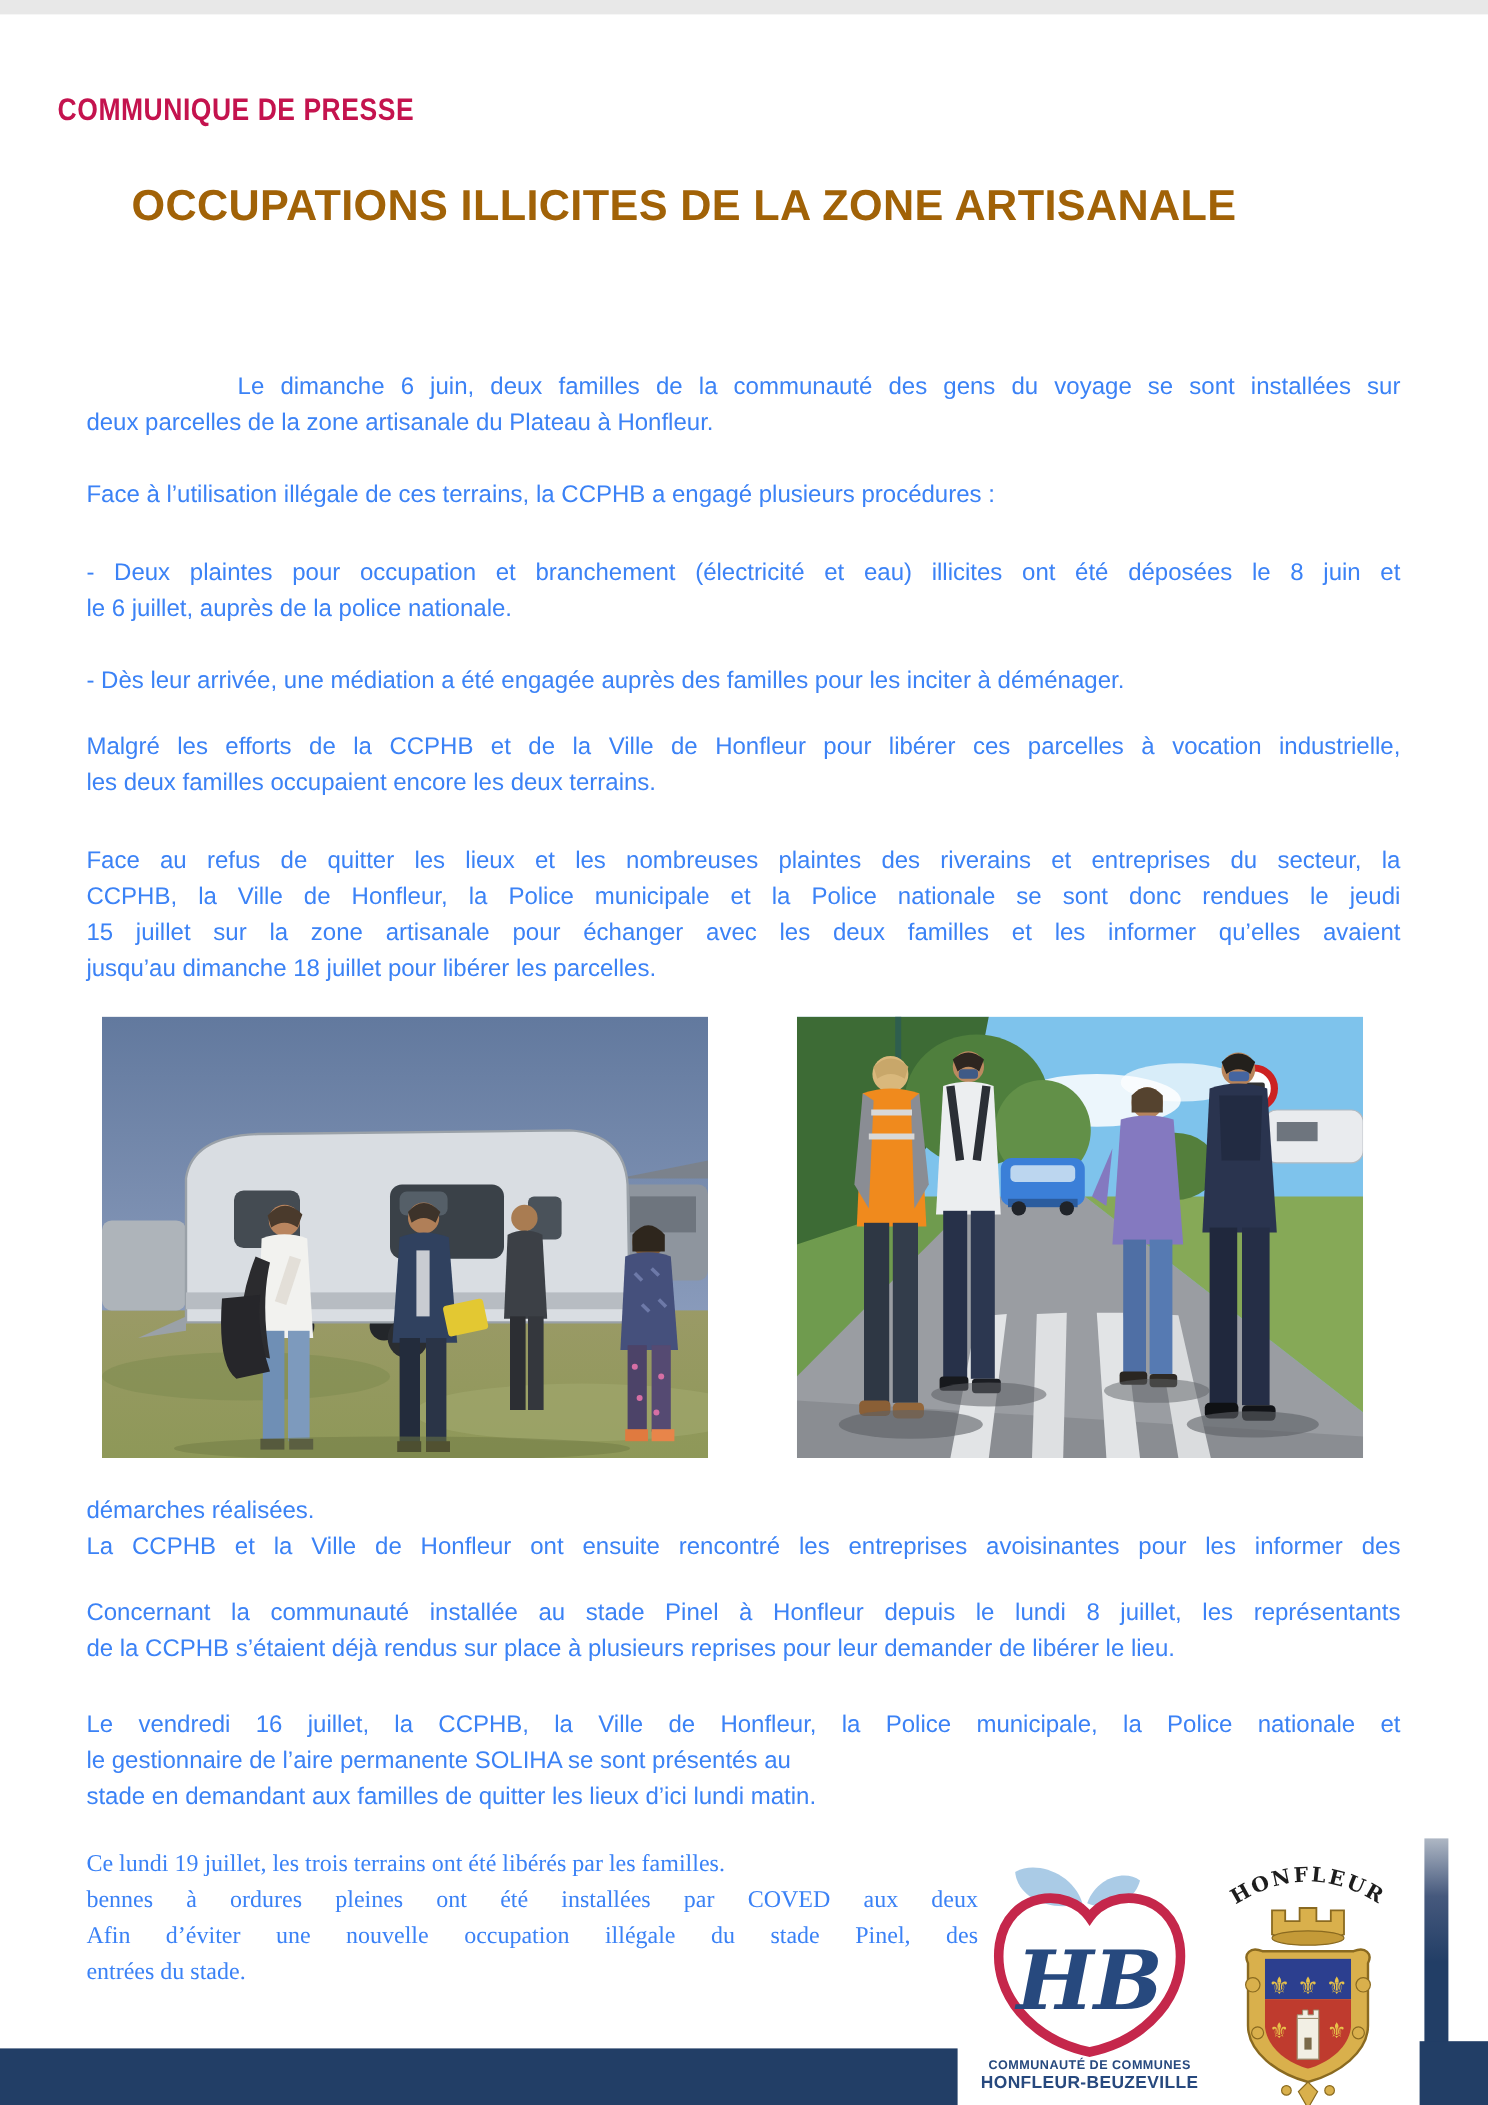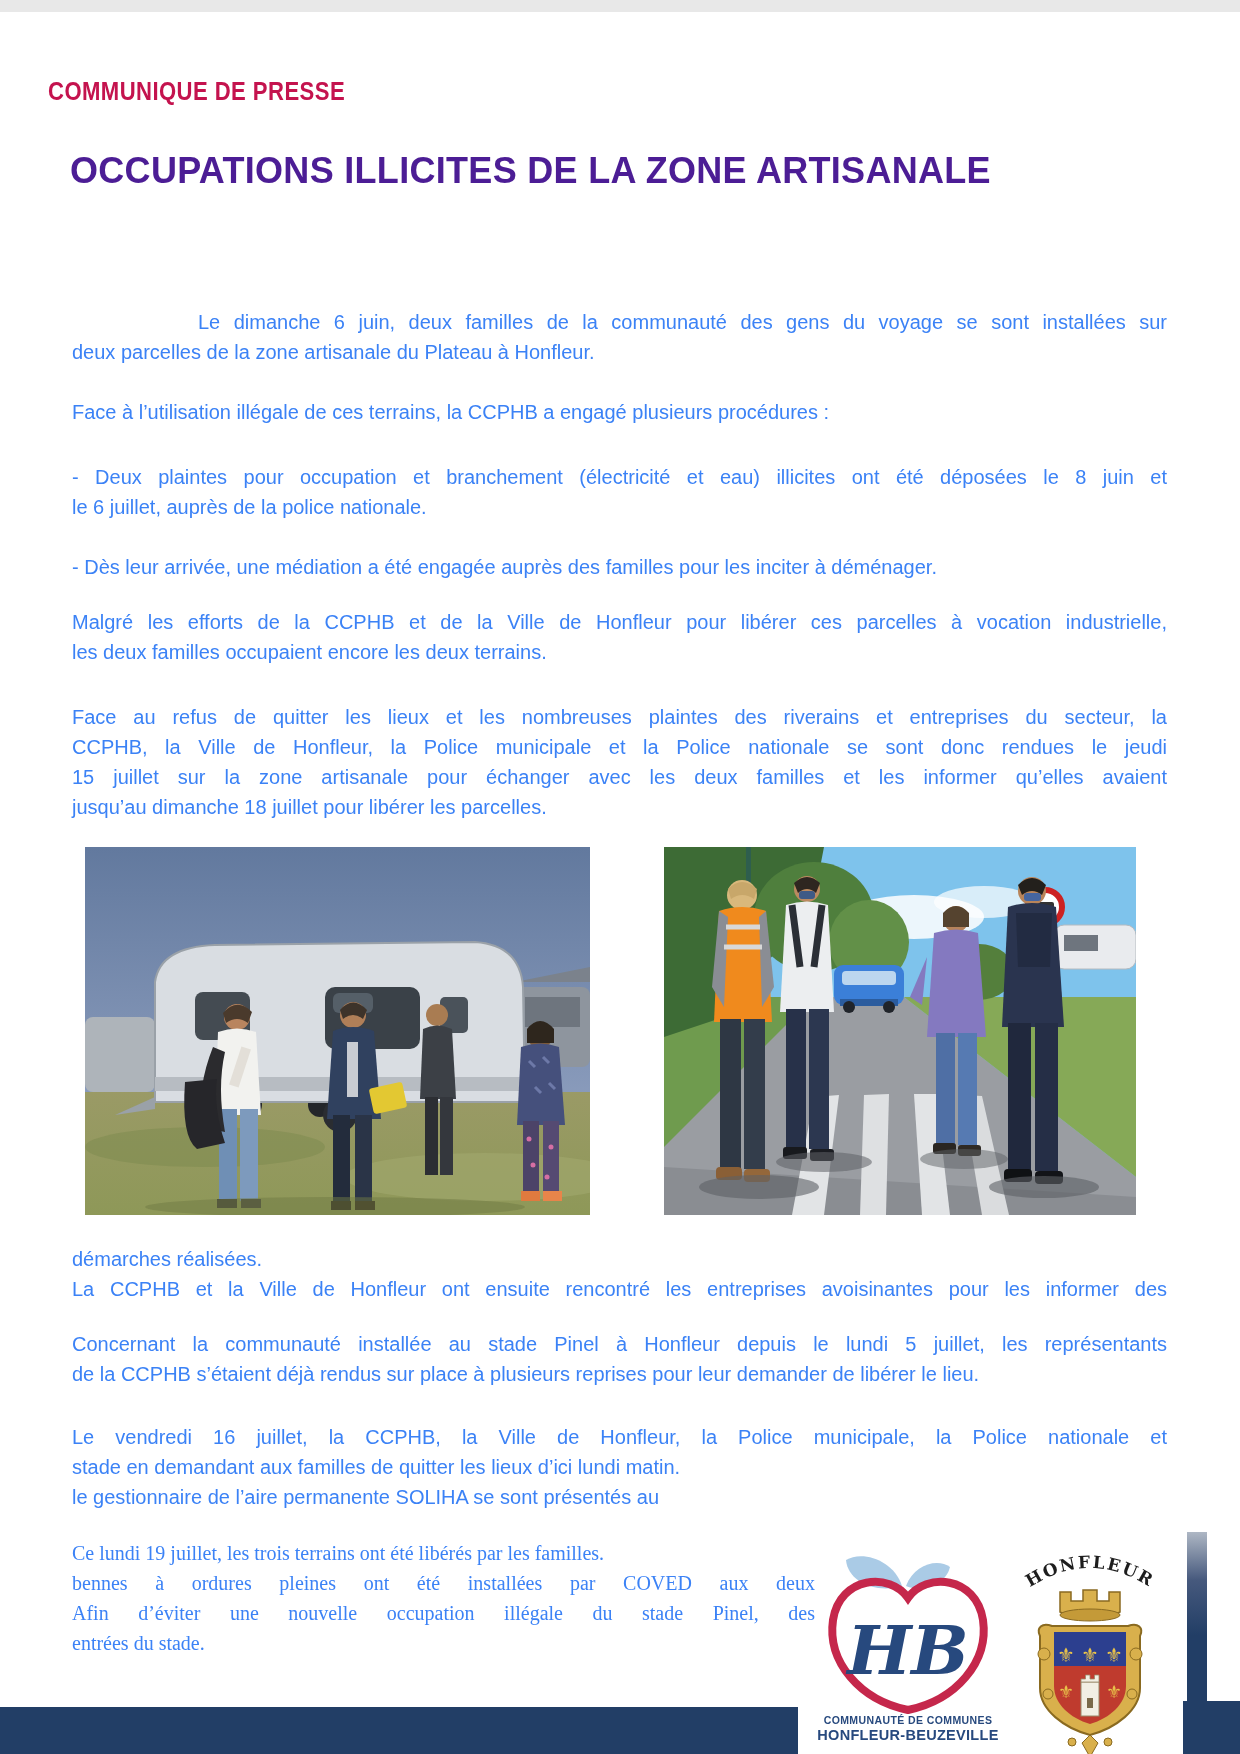--- a/index.html
+++ b/index.html
@@ -1,20 +1,20 @@
 <!DOCTYPE html>
 <html><head>
 <meta charset="utf-8">
 <style>
   html,body{margin:0;padding:0;background:#e8e8e8;}
   .page{position:relative;width:1240px;height:1754px;background:#ffffff;overflow:hidden;
         font-family:"Liberation Sans",sans-serif;margin:12px auto;}
   .kicker{position:absolute;left:48px;top:64px;font-size:26px;line-height:30px;font-weight:bold;
           color:#c4134e;letter-spacing:.5px;transform:scaleX(.85);transform-origin:left top;white-space:nowrap;}
-  .title{position:absolute;left:70px;top:132px;width:1000px;text-align:left;color:#4c1d95;
+  .title{position:absolute;left:70px;top:132px;width:1000px;text-align:center;color:#a16207;
          font-weight:bold;font-size:36px;line-height:53px;letter-spacing:.3px;}
   .para{position:absolute;left:72px;width:1095px;font-size:20px;line-height:30px;color:#3b82f6;}
   .para.narrow{width:743px;font-family:Liberation Serif, serif;}
   .ln{text-align:justify;text-align-last:justify;}
   .ln.last{text-align:right;text-align-last:left;}
   .ln.indent{padding-left:126px;}
   .photo{position:absolute;top:835px;height:368px;overflow:hidden;}
   .photo svg{display:block;width:100%;height:100%;}
   .photo-left{left:85px;width:505px;}
   .photo-right{left:664px;width:472px;}
@@ -230,28 +230,28 @@
       <ellipse cx="380" cy="340" rx="55" ry="11" fill="#5e6166" opacity=".6"></ellipse>
     </svg>
   </div>
 
   <div class="para" style="top:1232px">
     <div class="ln last">démarches réalisées.</div>
     <div class="ln">La CCPHB et la Ville de Honfleur ont ensuite rencontré les entreprises avoisinantes pour les informer des</div>
   </div>
 
   <div class="para" style="top:1317px">
-    <div class="ln">Concernant la communauté installée au stade Pinel à Honfleur depuis le lundi 5 juillet, les représentants</div>
+    <div class="ln">Concernant la communauté installée au stade Pinel à Honfleur depuis le lundi 8 juillet, les représentants</div>
     <div class="ln last">de la CCPHB s’étaient déjà rendus sur place à plusieurs reprises pour leur demander de libérer le lieu.</div>
   </div>
 
   <div class="para" style="top:1410px">
     <div class="ln">Le vendredi 16 juillet, la CCPHB, la Ville de Honfleur, la Police municipale, la Police nationale et</div>
+    <div class="ln last">le gestionnaire de l’aire permanente SOLIHA se sont présentés au</div>
     <div class="ln last">stade en demandant aux familles de quitter les lieux d’ici lundi matin.</div>
-    <div class="ln last">le gestionnaire de l’aire permanente SOLIHA se sont présentés au</div>
   </div>
 
   <div class="para narrow" style="top:1526px">
     <div class="ln last">Ce lundi 19 juillet, les trois terrains ont été libérés par les familles.</div>
     <div class="ln">bennes à ordures pleines ont été installées par COVED aux deux</div>
     <div class="ln">Afin d’éviter une nouvelle occupation illégale du stade Pinel, des</div>
     <div class="ln last">entrées du stade.</div>
   </div>
 
   <div class="logo logo-cchb">

